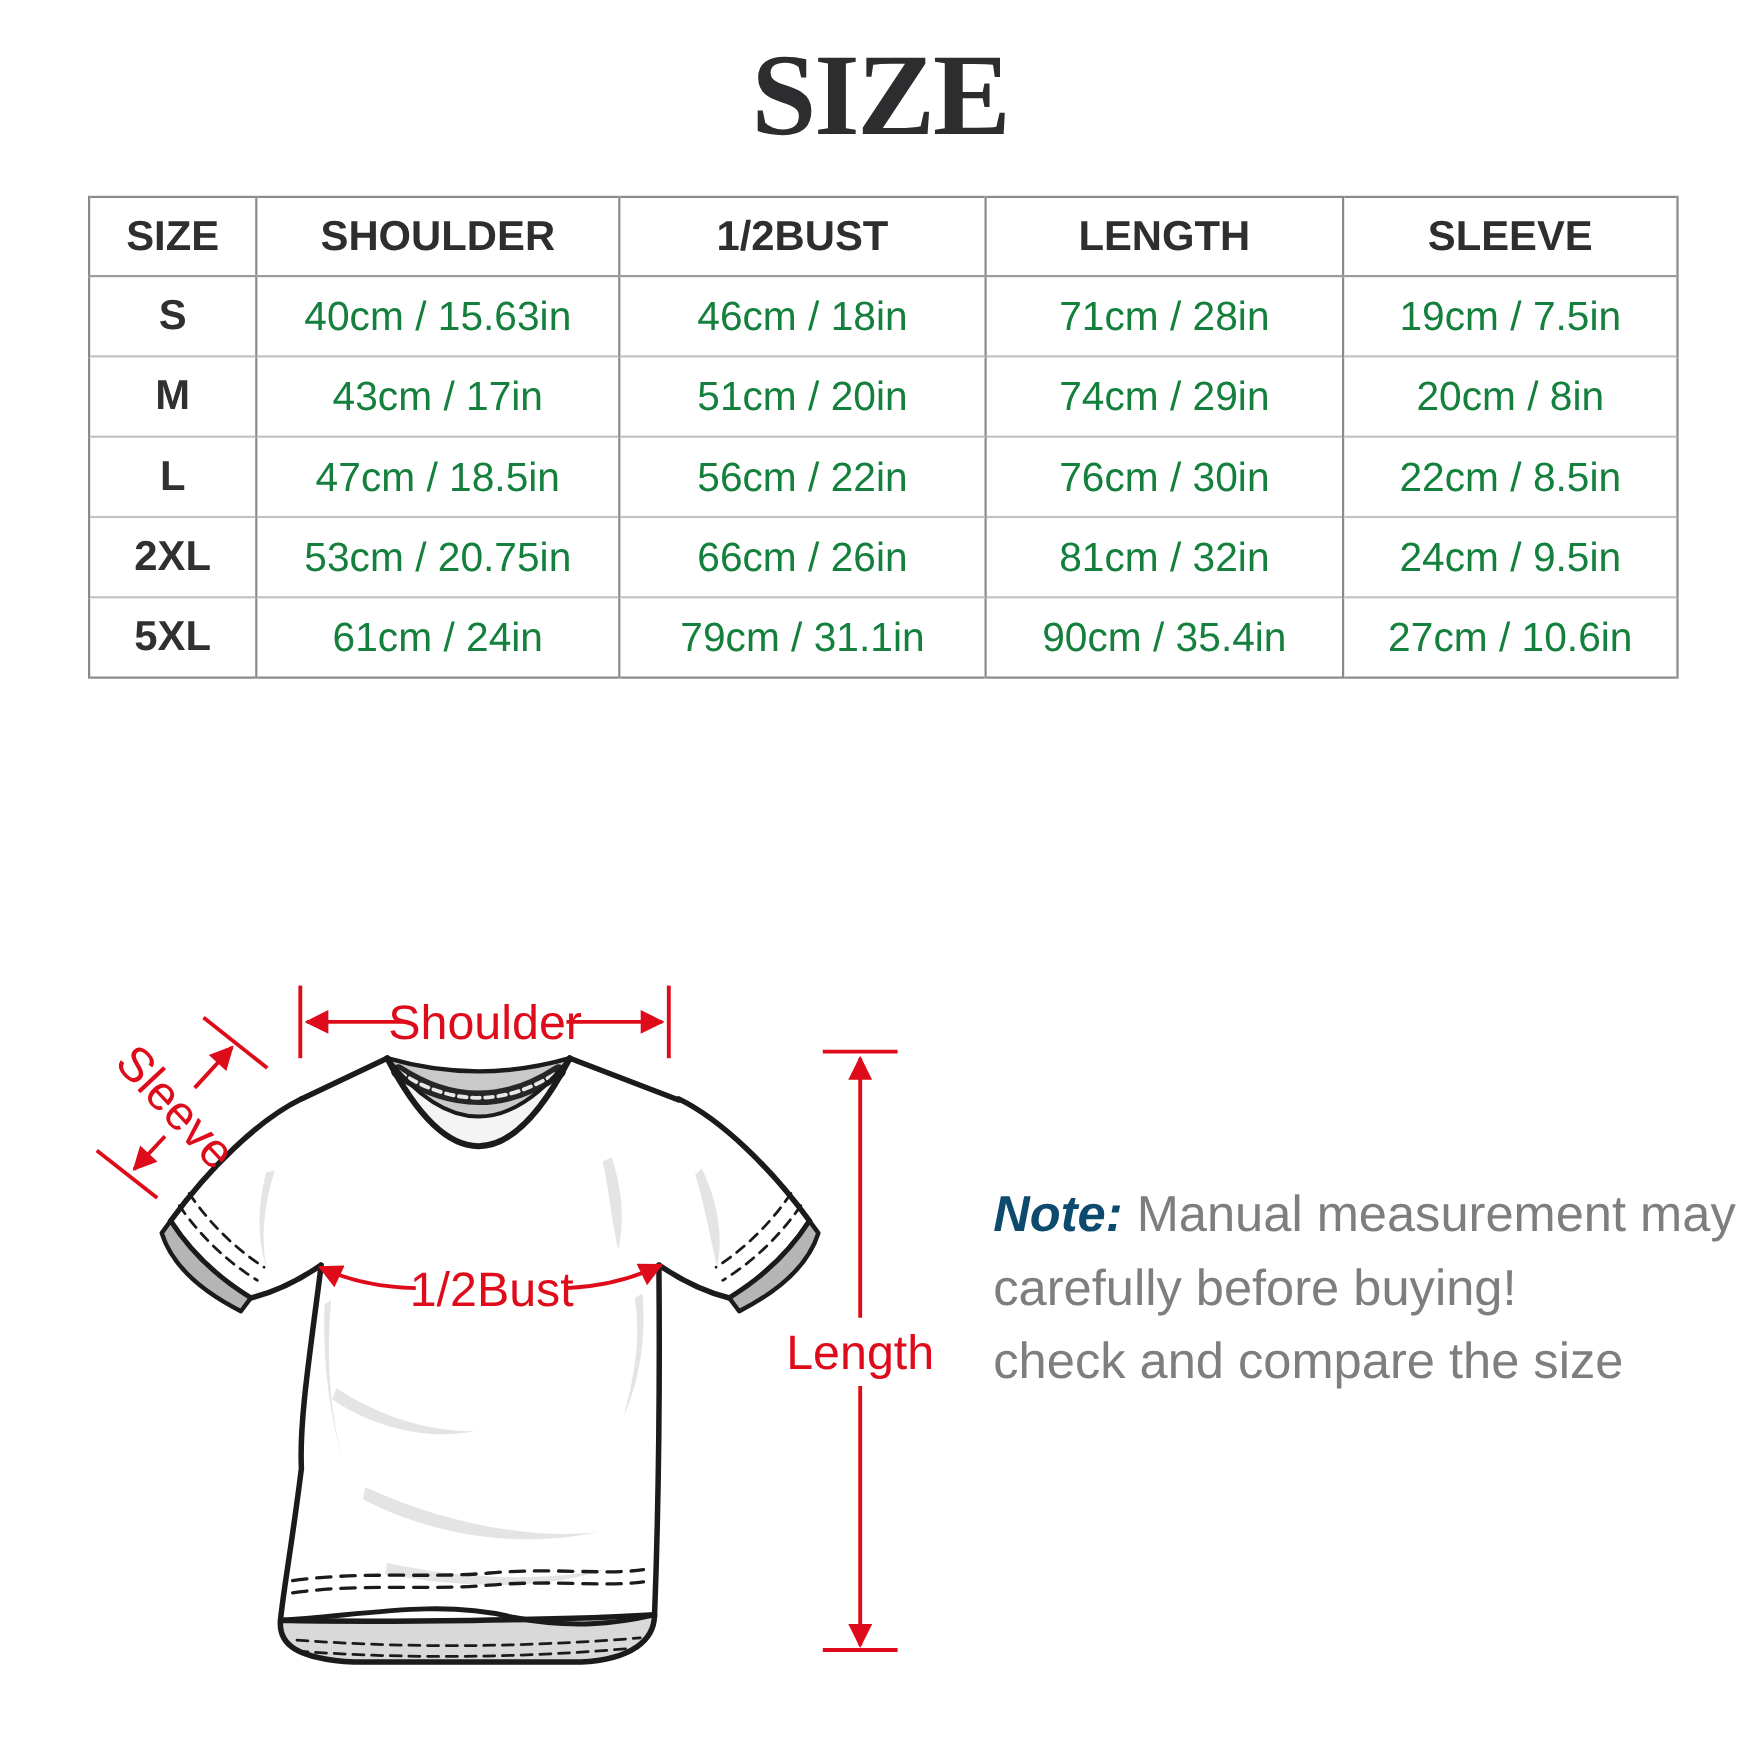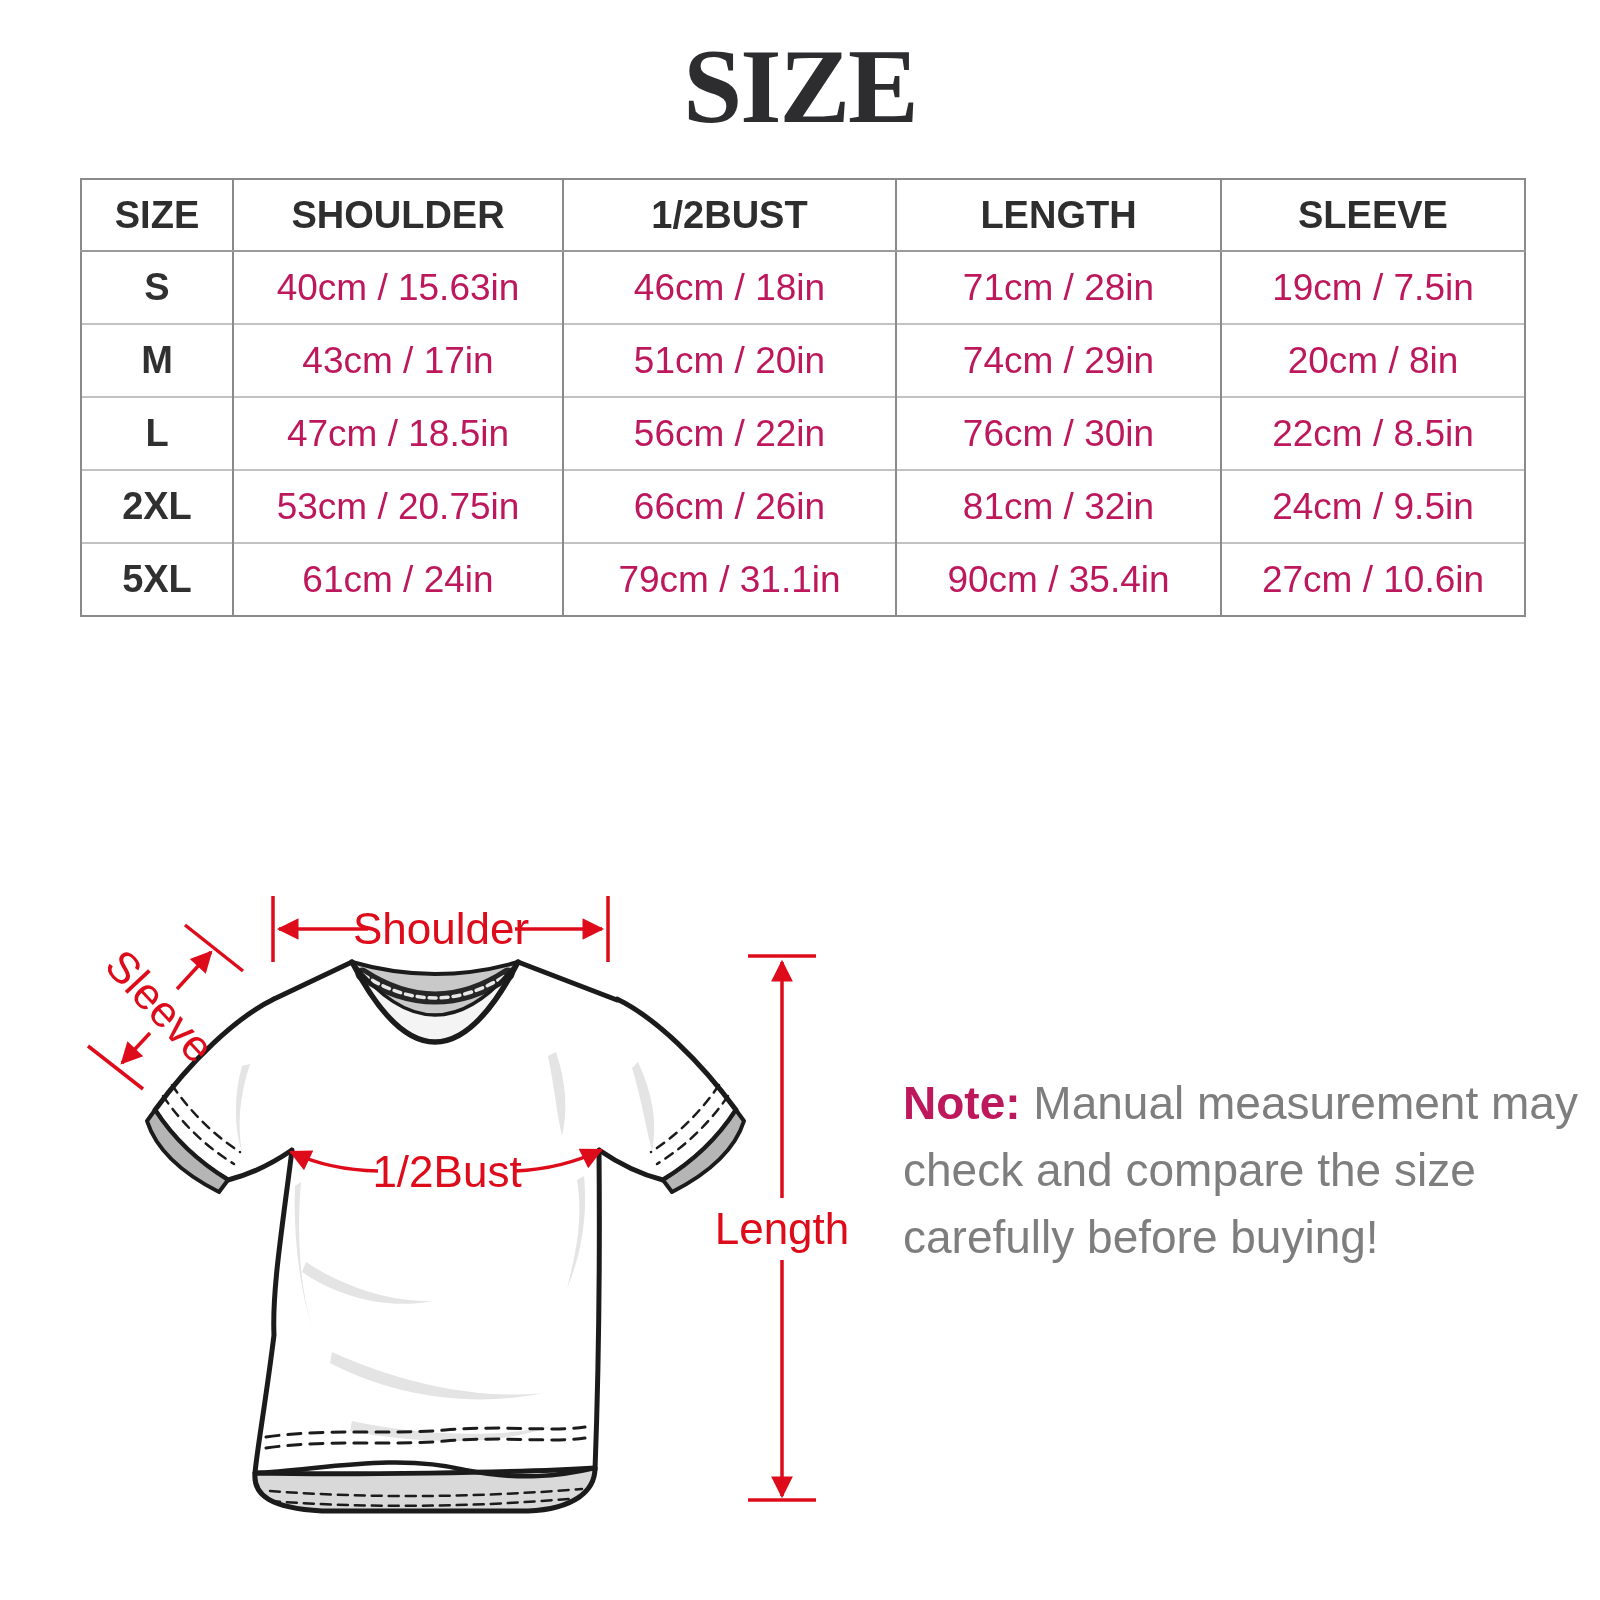--- a/index.html
+++ b/index.html
@@ -17,32 +17,32 @@
     border-collapse:collapse;table-layout:fixed;
     border:2px solid #8a8a8a;
   }
   .size-chart th{
     height:68px;font-size:38px;font-weight:bold;color:#2e2e2e;
     text-align:center;vertical-align:middle;
     border-left:2px solid #8a8a8a;border-right:2px solid #8a8a8a;
     border-bottom:2px solid #9a9a9a;background:#fff;
   }
   .size-chart td{
-    height:69px;font-size:37px;color:#be185d;
+    height:69px;font-size:37px;color:#15803d;
     text-align:center;vertical-align:middle;
     border-left:2px solid #8a8a8a;border-right:2px solid #8a8a8a;
     border-top:2px solid #c2c2c2;background:#fff;
   }
   .size-chart td.size-col{font-weight:bold;color:#303030;font-size:38px;}
   svg.diagram{position:absolute;left:0;top:0;width:1600px;height:1600px;}
   .note{
     position:absolute;left:903px;top:1070px;width:640px;
     font-size:46px;line-height:67px;color:#7e7e7e;white-space:nowrap;
   }
-  .note .note-bold{font-weight:bold;color:#be185d;}
+  .note .note-bold{font-weight:bold;color:#0c4a6e;font-style:italic;}
   .red-label{
     font-family:"Liberation Sans", sans-serif;font-size:44px;fill:#DE0C1A;
   }
 </style>
 </head>
 <body>
 
 <div class="title">SIZE</div>
 
 <table class="size-chart">
@@ -188,15 +188,15 @@
       <path d="M748 1500 H816"></path>
       <path d="M782 1198 L782 962" marker-end="url(#arr)"></path>
       <path d="M782 1260 L782 1496" marker-end="url(#arr)"></path>
     </g>
     <text class="red-label" x="782" y="1229" dy="0.35em" text-anchor="middle" stroke="none">Length</text>
   </g>
 </svg>
 
 <div class="note">
   <div><span class="note-bold">Note:</span> <span>Manual measurement may</span></div>
+  <div>carefully before buying!</div>
   <div>check and compare the size</div>
-  <div>carefully before buying!</div>
 </div>
 
 </body></html>

